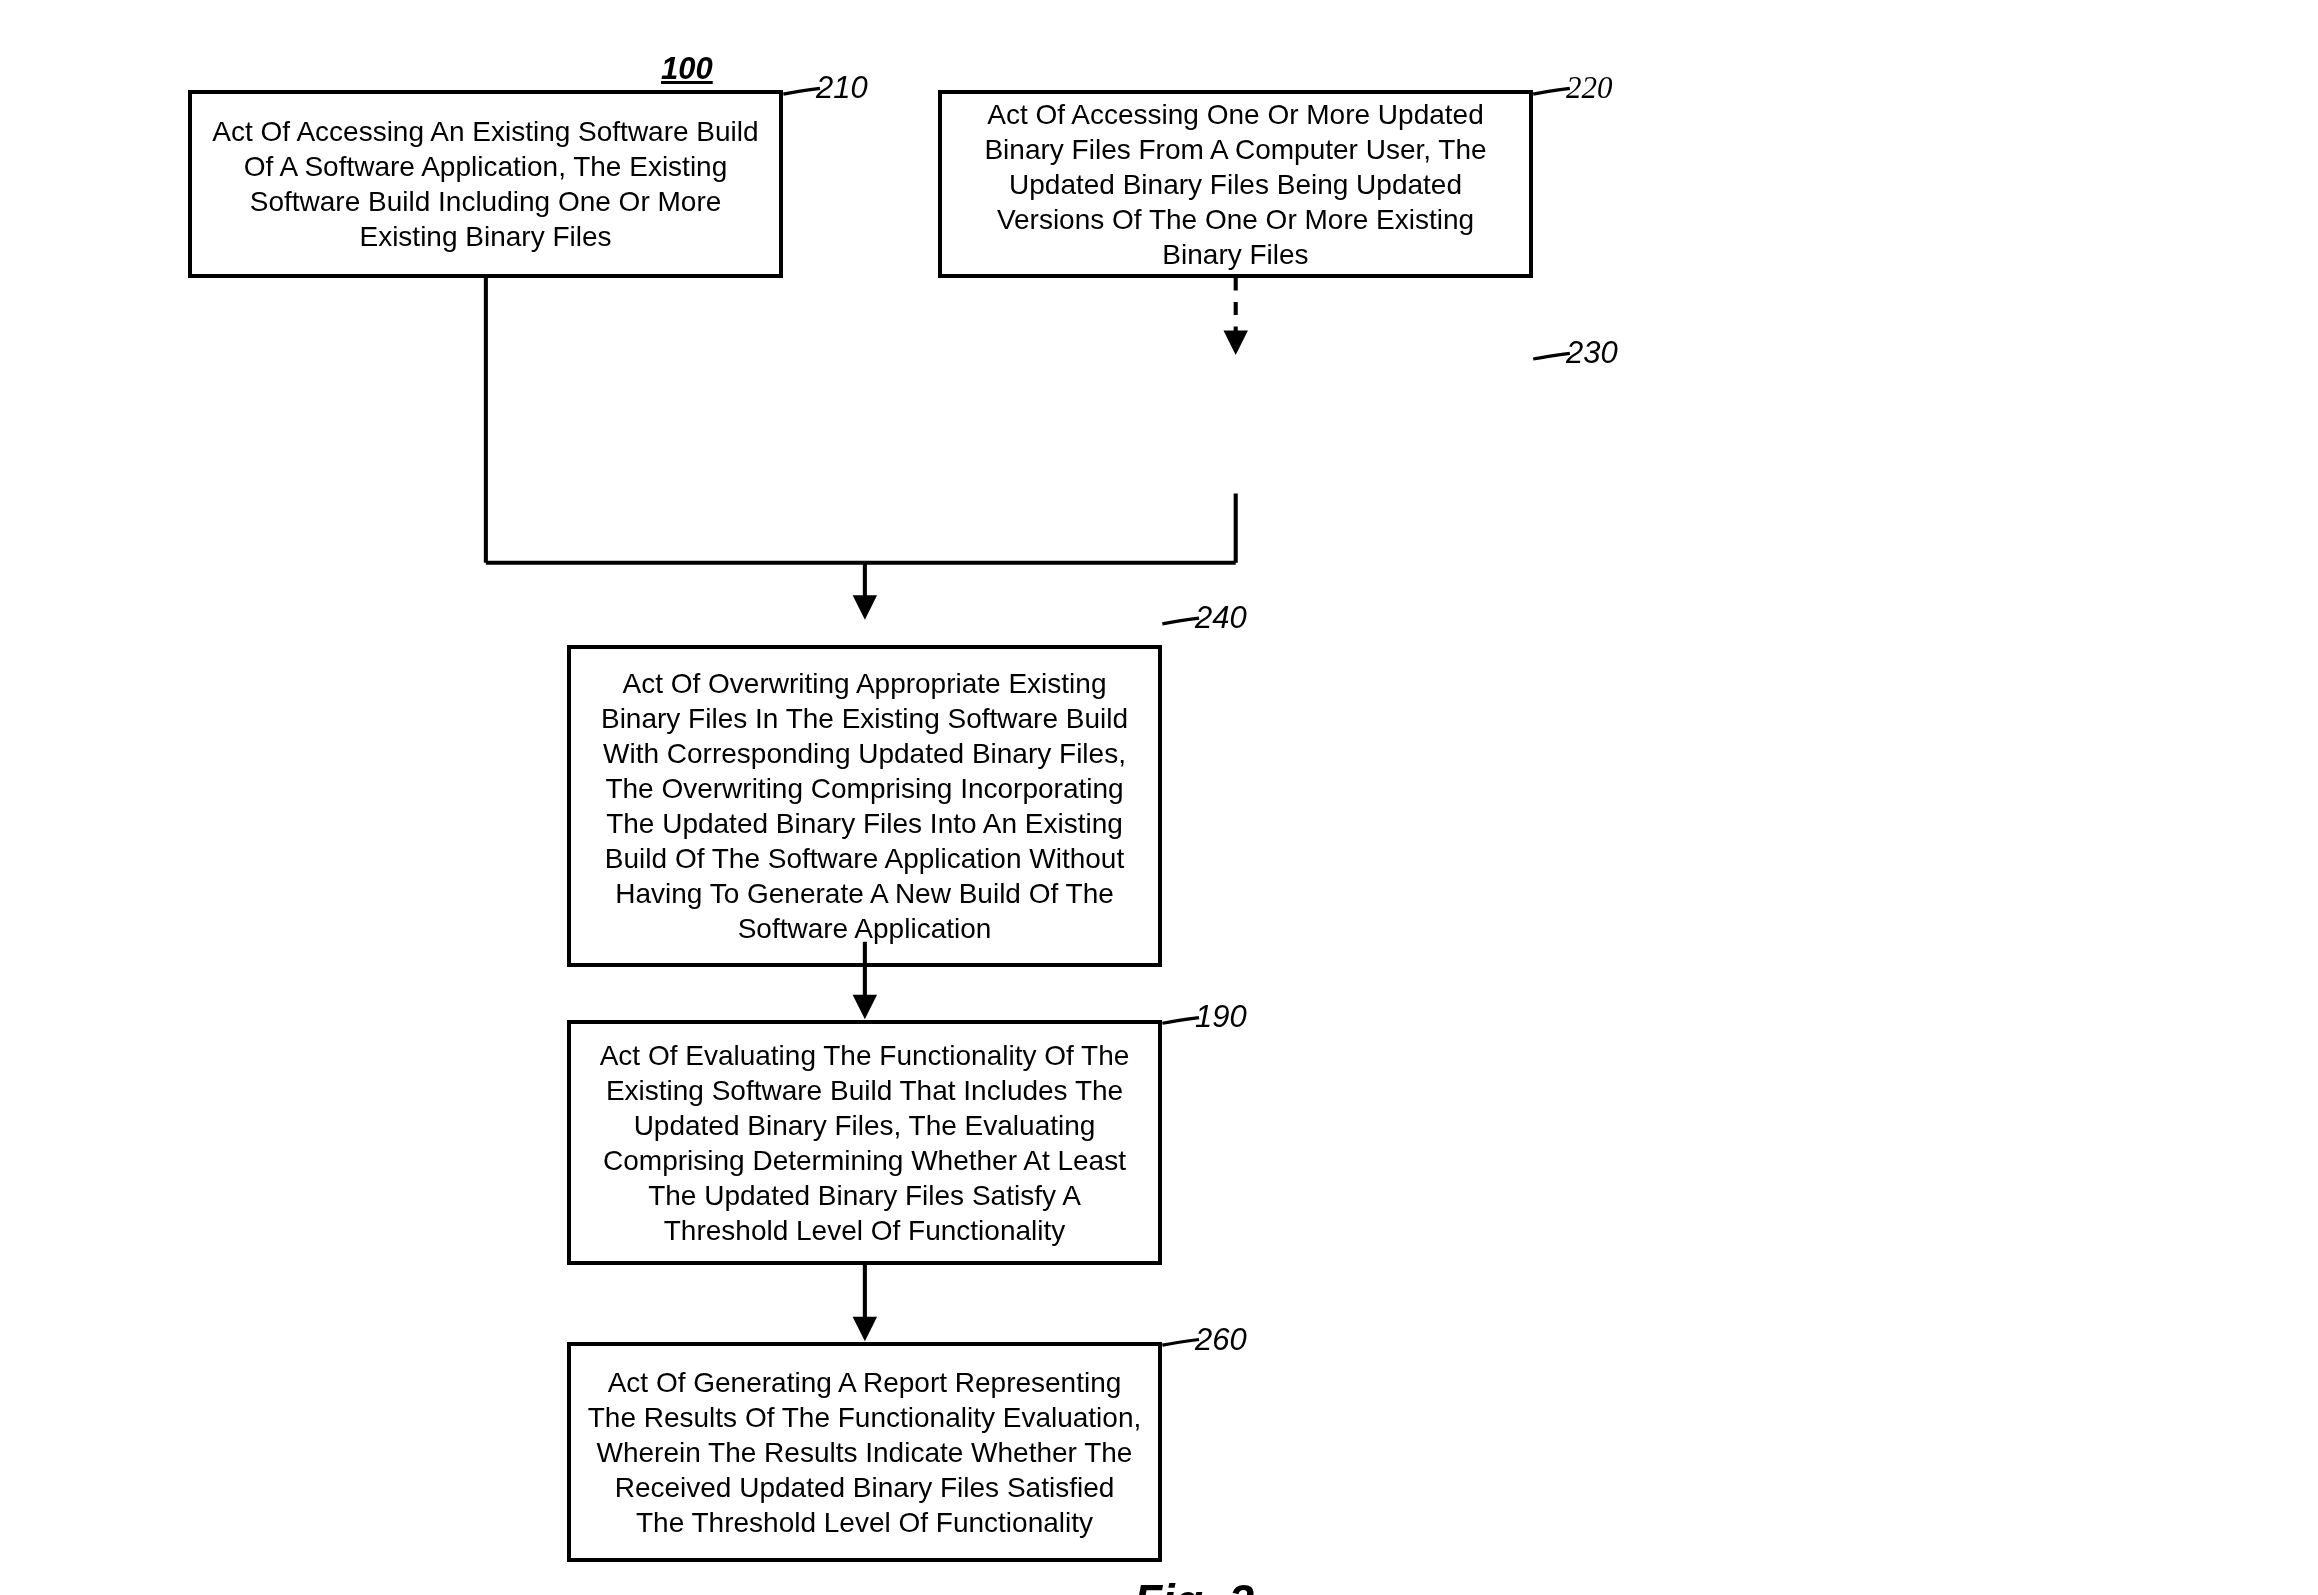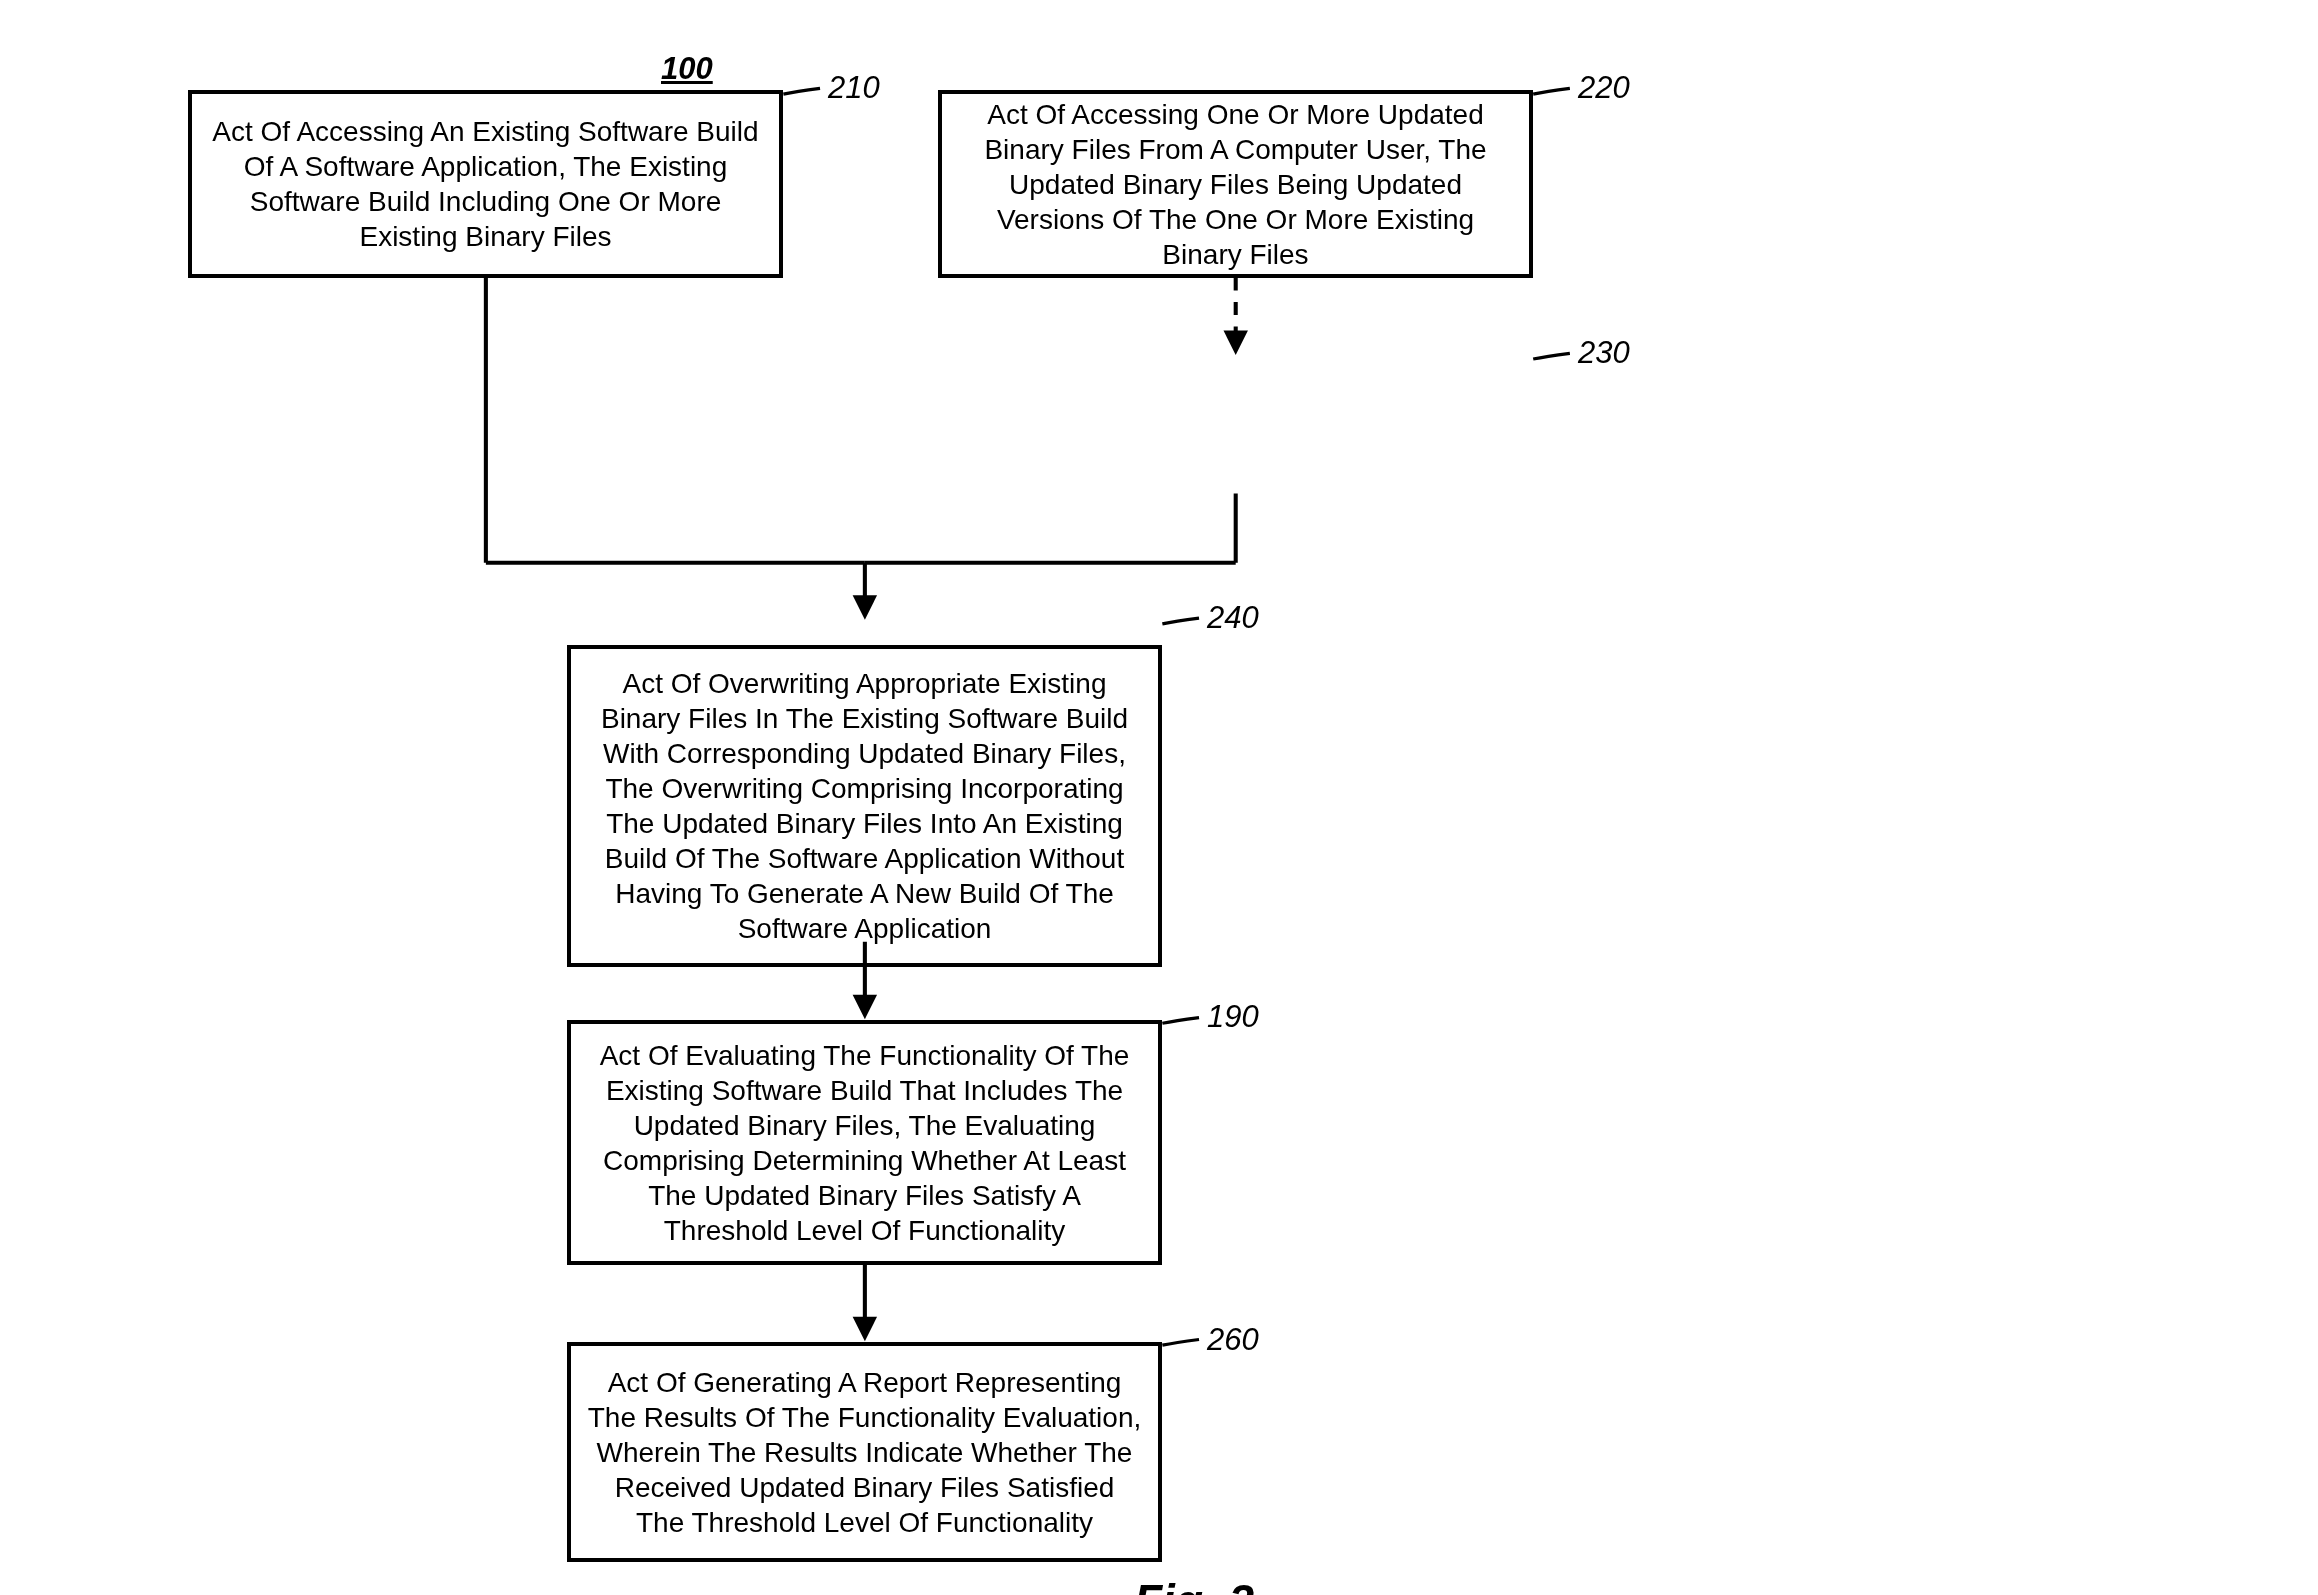--- a/index.html
+++ b/index.html
@@ -41,21 +41,20 @@
       font-weight: 500;
     }
     .box.dashed {
       border: 4.1px dashed #000;
     }
     .ref {
       position: absolute;
       font-style: italic;
       font-size: 31px;
       font-weight: 500;
-      margin-left: 12px;
     }
     .figcaption {
       position: absolute;
       font-style: italic;
       font-weight: bold;
       font-size: 46px;
     }
     svg.connectors {
       position: absolute;
       top: 0;
@@ -86,21 +85,21 @@
     <span>Act Of Accessing An Existing Software Build Of A Software Application, The Existing Software Build Including One Or More Existing Binary Files</span>
   </div>
   <div class="ref" style="left:783px; top:37px;">210</div>
   <svg class="connectors" viewBox="0 0 2763 1876" width="2253" height="1530">
     <path d="M 920 75 C 935 72, 950 70, 965 68" stroke="#000" stroke-width="4" fill="none"></path>
   </svg>
 
   <div class="box" style="left:905px; top:57px; width:595px; height:188px;">
     <span>Act Of Accessing One Or More Updated Binary Files From A Computer User, The Updated Binary Files Being Updated Versions Of The One Or More Existing Binary Files</span>
   </div>
-  <div class="ref" style="left:1533px; top:37px;">220</div>
+  <div class="ref" style="left:1533px; top:37px;font-family:Liberation Serif, serif;">220</div>
   <svg class="connectors" viewBox="0 0 2763 1876" width="2253" height="1530">
     <path d="M 1840 75 C 1855 72, 1870 70, 1885 68" stroke="#000" stroke-width="4" fill="none"></path>
   </svg>
 
   <div class="ref" style="left:1533px; top:302px;">230</div>
   <svg class="connectors" viewBox="0 0 2763 1876" width="2253" height="1530">
     <path d="M 1840 400 C 1855 397, 1870 395, 1885 393" stroke="#000" stroke-width="4" fill="none"></path>
   </svg>
 
   <div class="box" style="left:534px; top:606px; width:595px; height:322px;margin-top:6px;">

